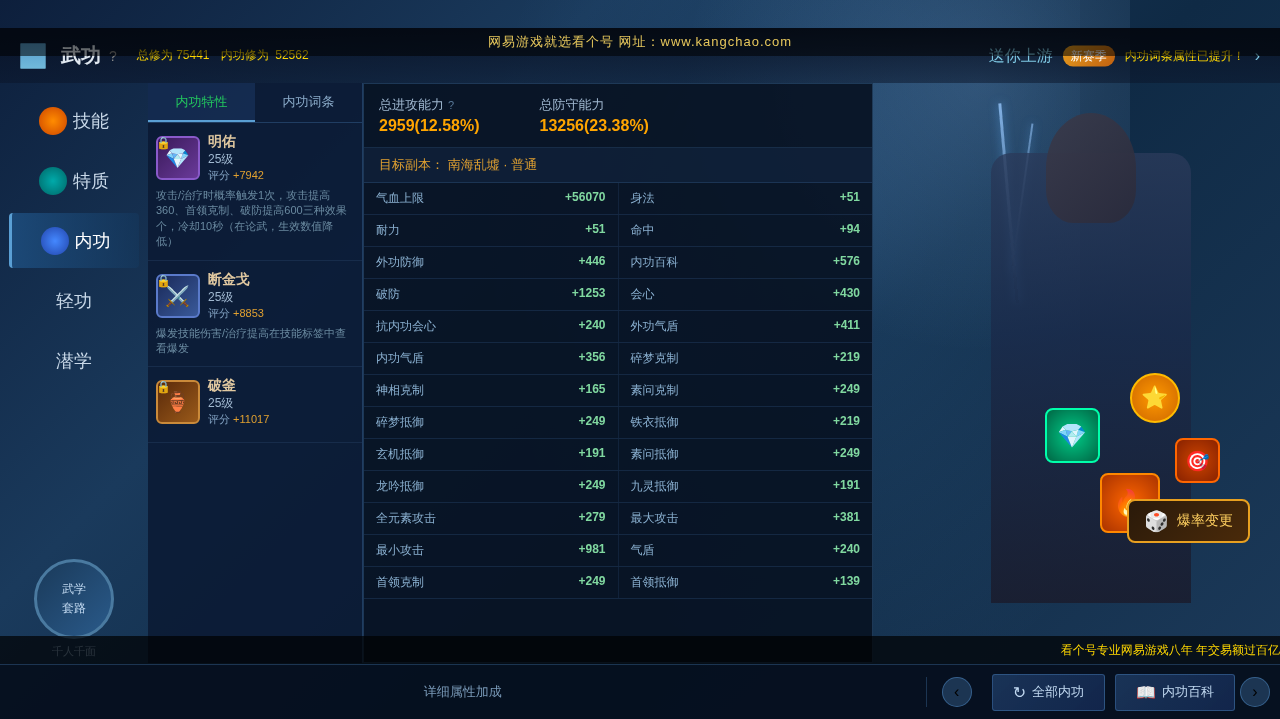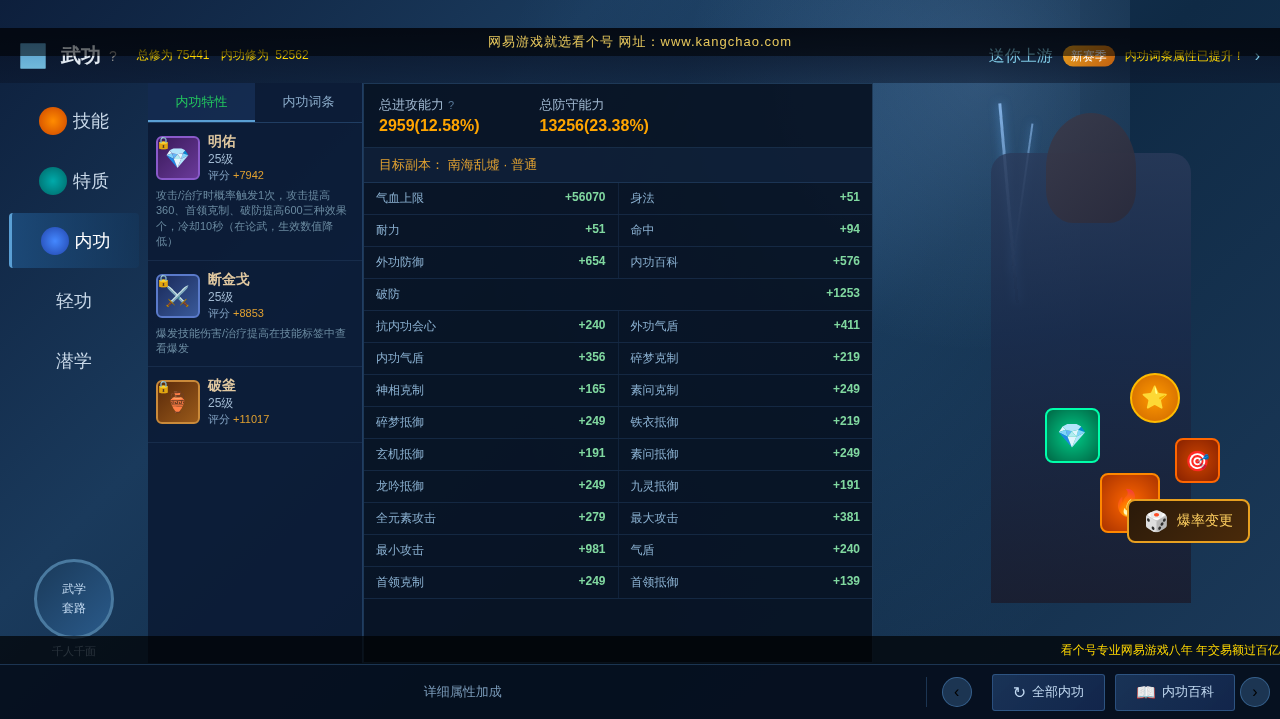--- a/index.html
+++ b/index.html
@@ -575,31 +575,35 @@
           <span class="stat-val positive">+51</span>
         </div>
         <div class="stats-cell">
           <span class="stat-name">命中</span>
           <span class="stat-val positive">+94</span>
         </div>
       </div>
       <div class="stats-row">
         <div class="stats-cell">
           <span class="stat-name">外功防御</span>
-          <span class="stat-val positive">+654</span>
+          <span class="stat-val positive">+446</span>
         </div>
         <div class="stats-cell">
           <span class="stat-name">内功百科</span>
           <span class="stat-val positive">+576</span>
         </div>
       </div>
       <div class="stats-row">
         <div class="stats-cell">
           <span class="stat-name">破防</span>
           <span class="stat-val positive">+1253</span>
+        </div>
+        <div class="stats-cell">
+          <span class="stat-name">会心</span>
+          <span class="stat-val positive">+430</span>
         </div>
       </div>
       <div class="stats-row">
         <div class="stats-cell">
           <span class="stat-name">抗内功会心</span>
           <span class="stat-val positive">+240</span>
         </div>
         <div class="stats-cell">
           <span class="stat-name">外功气盾</span>
           <span class="stat-val positive">+411</span>

